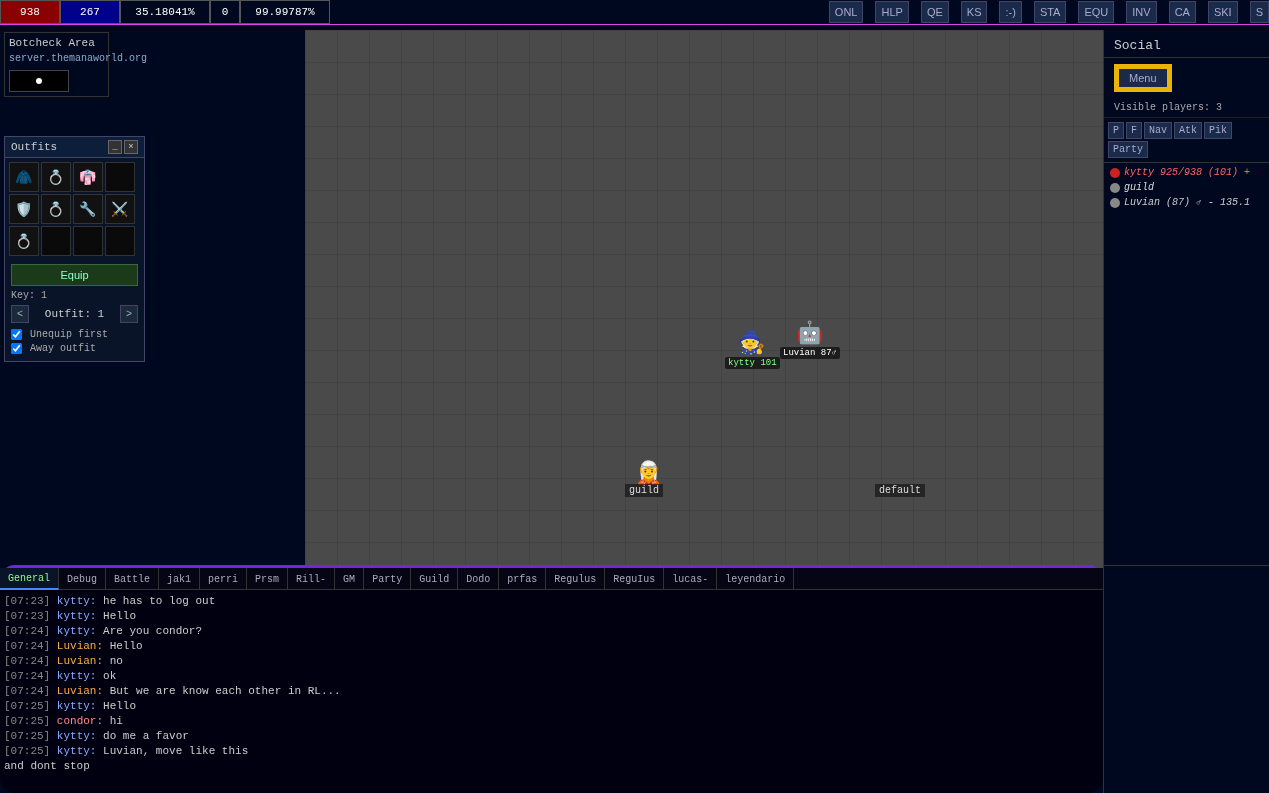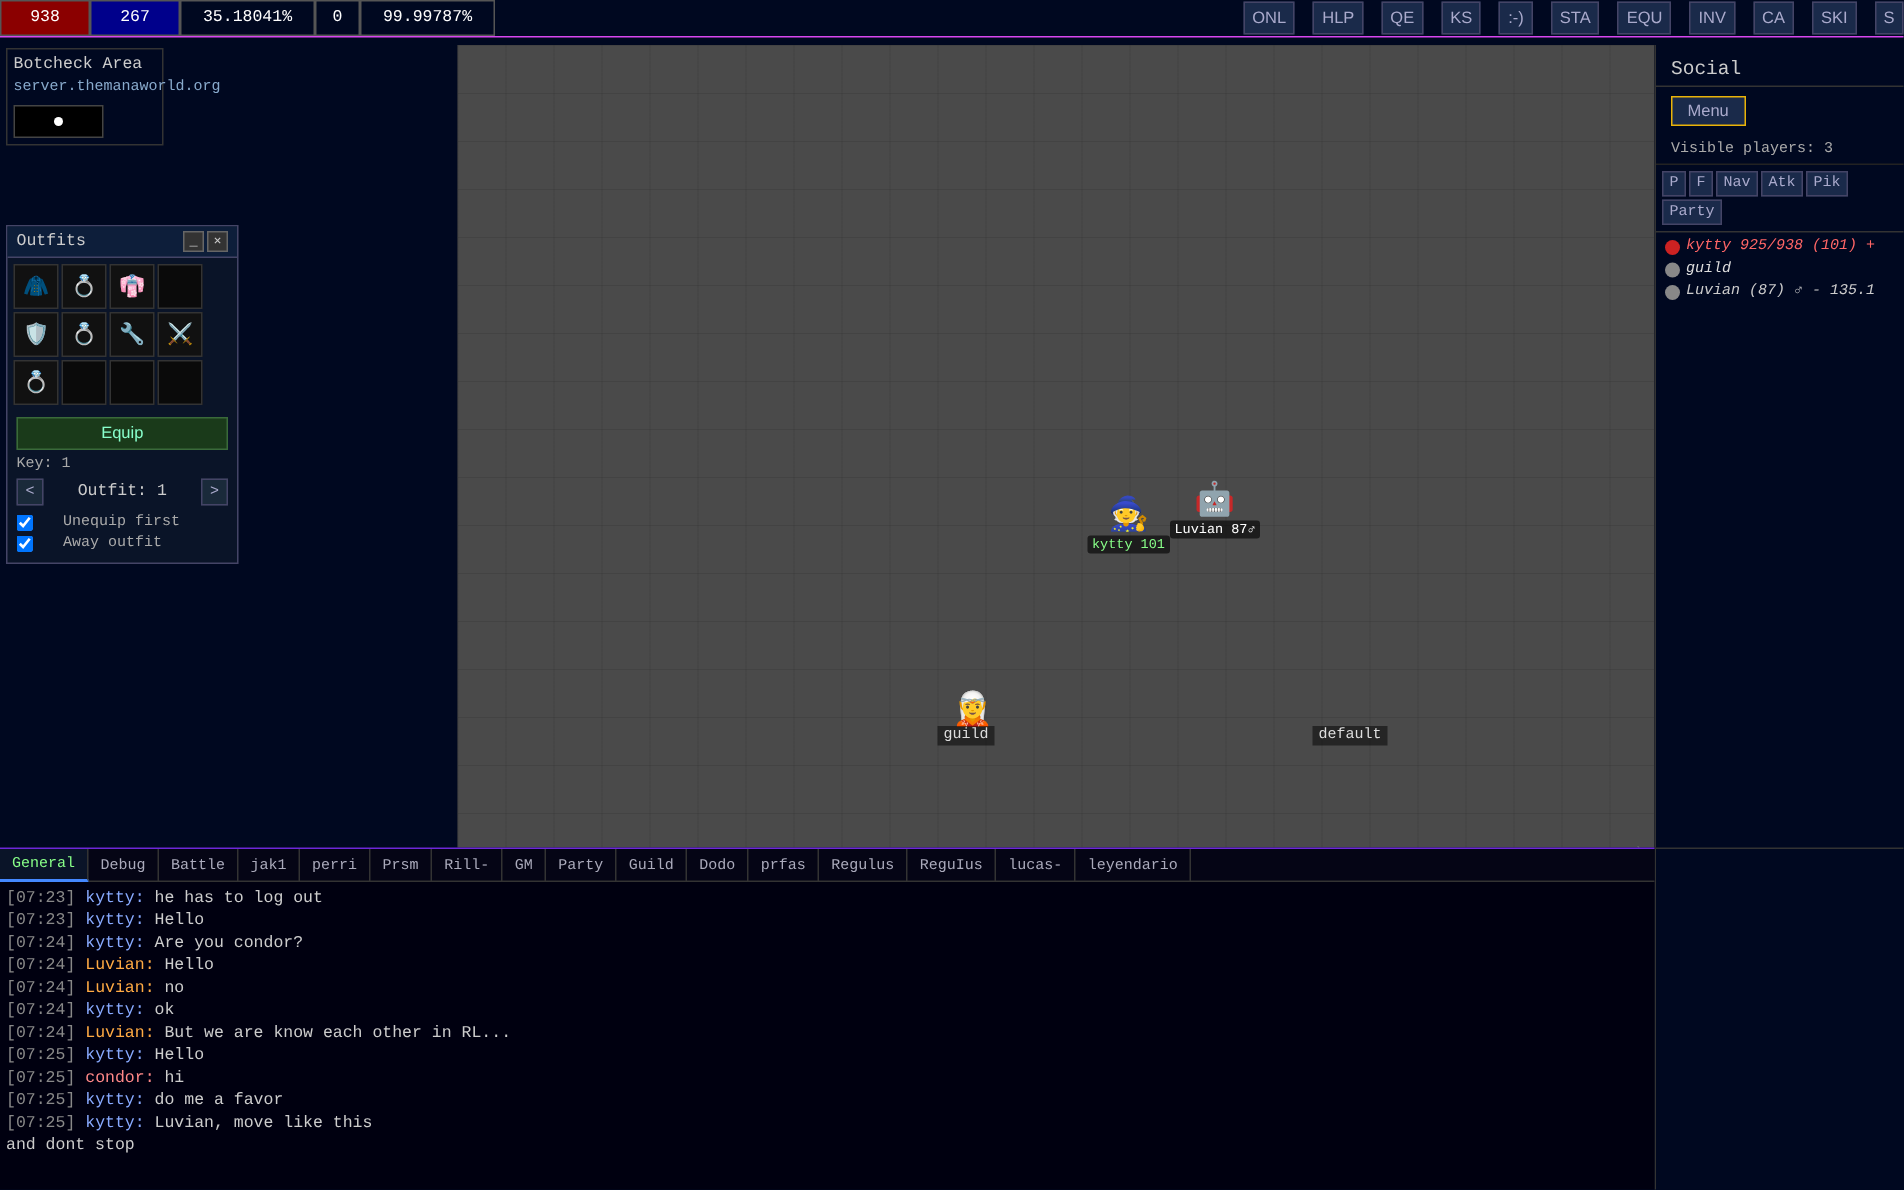--- a/index.html
+++ b/index.html
@@ -94,22 +94,22 @@
     #eye-icon {
       position: absolute;
       top: 40px; left: 478px;
       color: #aaa;
       font-size: 14px;
     }
 
     
     #outfits-panel {
       position: absolute;
-      top: 150px; left: 4px;
-      width: 155px;
+      top: 136px; left: 4px;
+      width: 141px;
       background: #0a1428;
       border: 1px solid #446;
     }
     #outfits-header {
       background: #0d1e3a;
       border-bottom: 1px solid #446;
       padding: 3px 6px;
       display: flex;
       align-items: center;
       justify-content: space-between;
@@ -168,21 +168,21 @@
       color: #aac;
       width: 18px; height: 18px;
       cursor: pointer;
       display: flex; align-items: center; justify-content: center;
       font-size: 10px;
     }
     #outfit-num { color: #ccc; font-size: 11px; flex: 1; text-align: center; }
     .outfit-checkbox {
       display: flex;
       align-items: center;
-      gap: 20px;
+      gap: 8px;
       margin-bottom: 3px;
       font-size: 10px;
       color: #aaa;
       cursor: pointer;
     }
     .outfit-checkbox input { width: 11px; height: 11px; }
 
     
     #game-area {
       position: absolute;
@@ -234,21 +234,22 @@
       padding: 1px 4px;
     }
 
     
     #chat-area {
       position: absolute;
       top: 565px; left: 0;
       width: 1103px;
       height: 228px;
       background: #000010;
-      border-top: 1px solid #6d28d9;
+      border-top: 3px solid #6d28d9;
+      border-radius: 15px;
     }
     #chat-tabs {
       display: flex;
       background: #050515;
       border-bottom: 1px solid #333;
       height: 22px;
     }
     .chat-tab {
       padding: 2px 8px;
       font-size: 10px;
@@ -286,21 +287,21 @@
     }
     #social-header {
       color: #ccc;
       font-size: 13px;
       padding: 8px 10px 4px;
       border-bottom: 1px solid #333;
     }
     #social-menu-btn {
       margin: 6px 10px;
       background: #1a2a4a;
-      border: 1px solid #eab308;
+      border: 5px solid #eab308;
       color: #aac;
       padding: 3px 10px;
       cursor: pointer;
       font-size: 11px;
     }
     #visible-players {
       padding: 4px 10px;
       font-size: 10px;
       color: #aaa;
       border-bottom: 1px solid #222;

